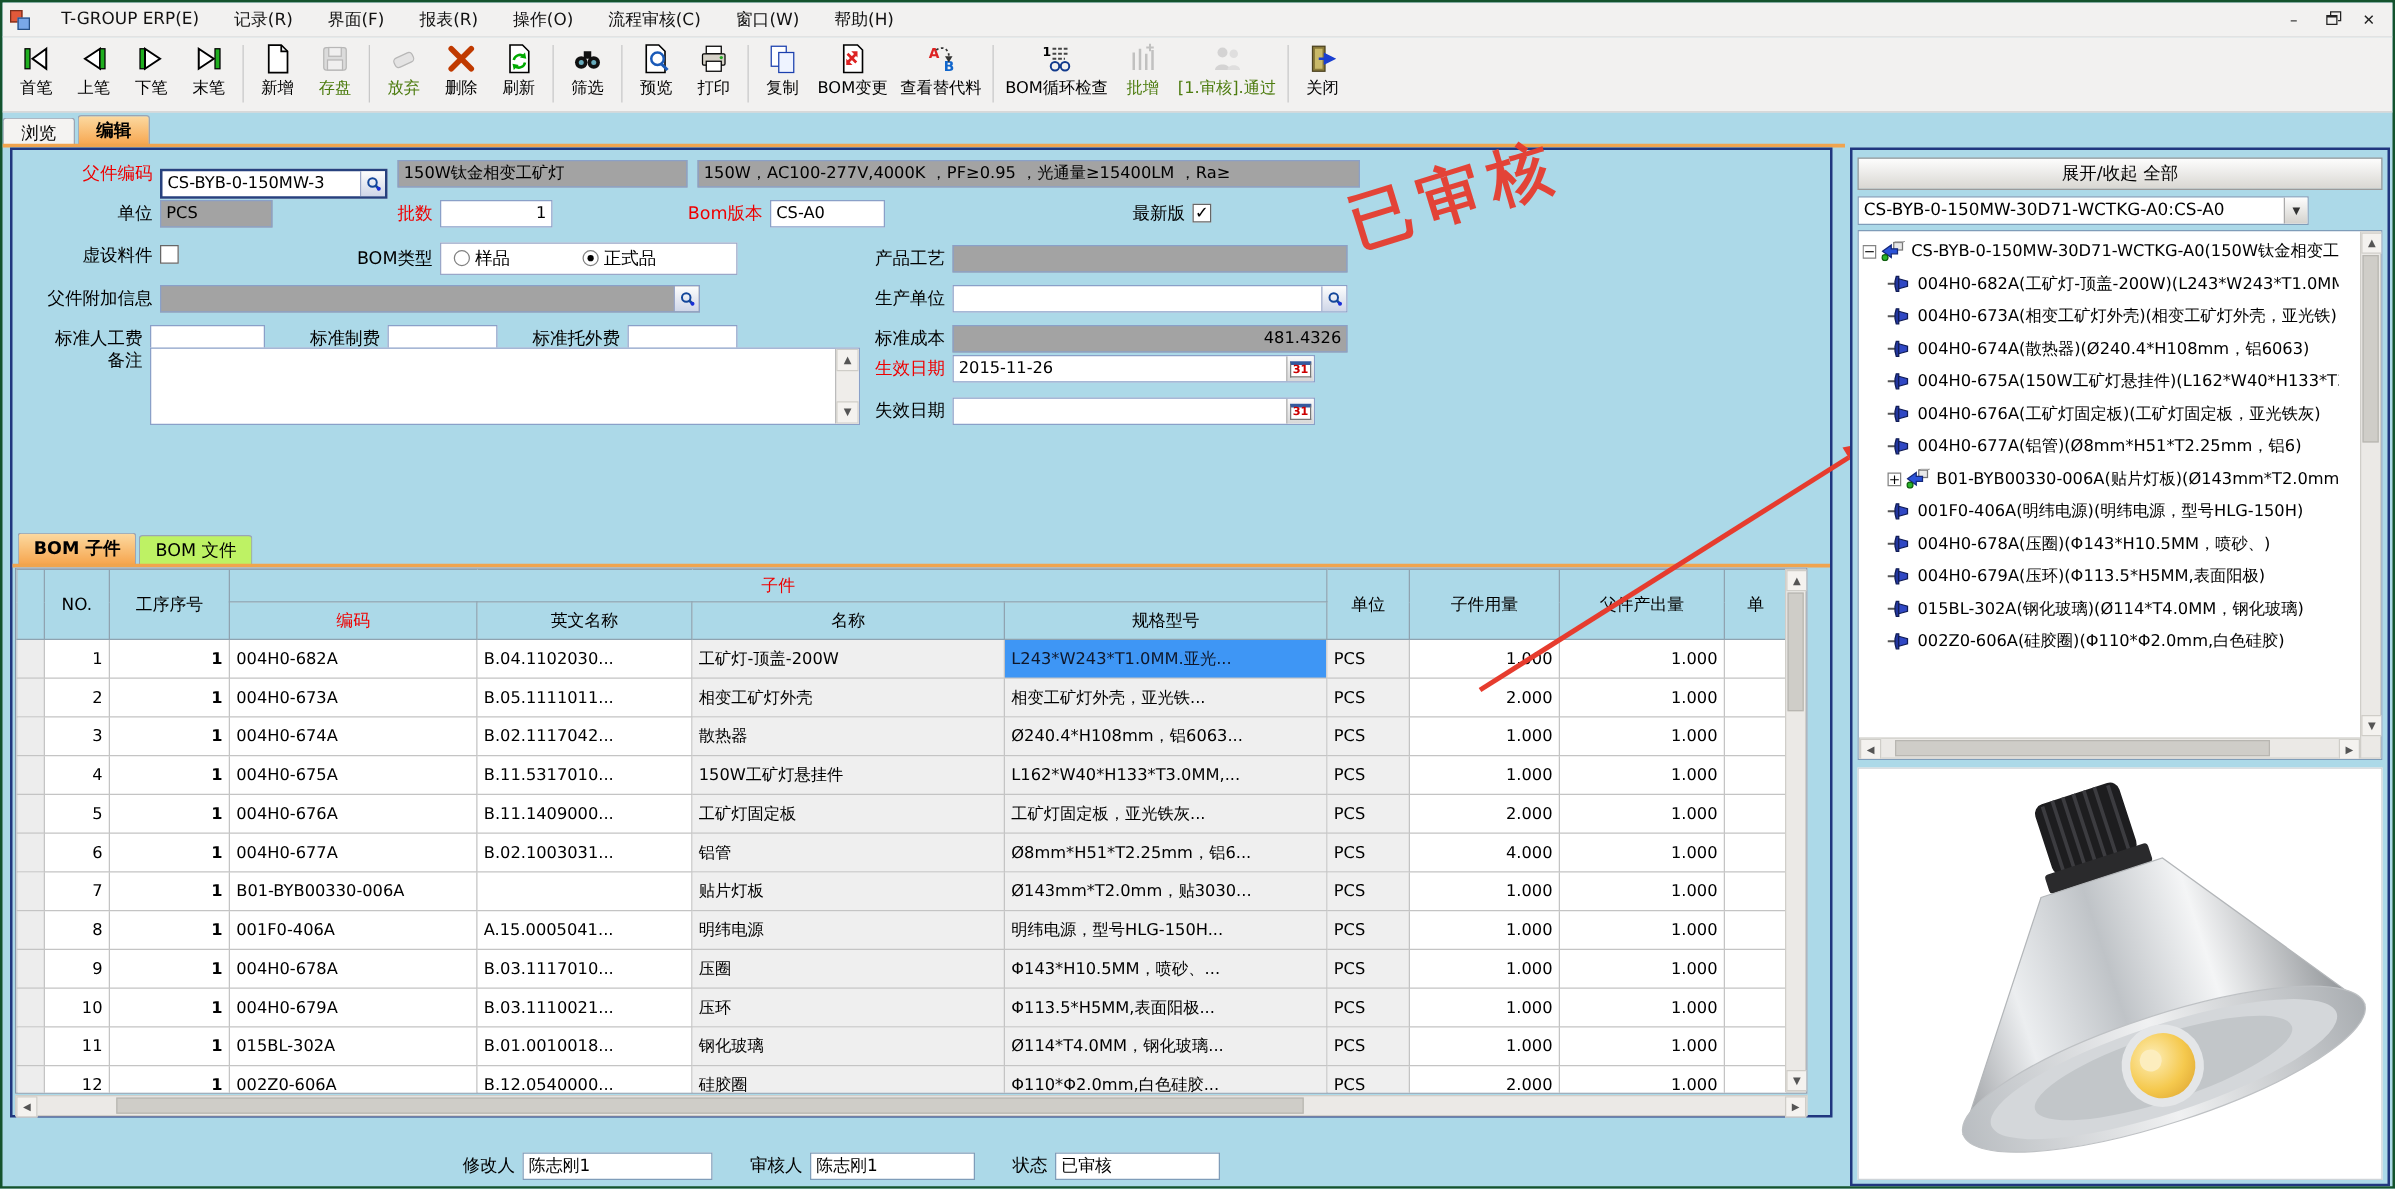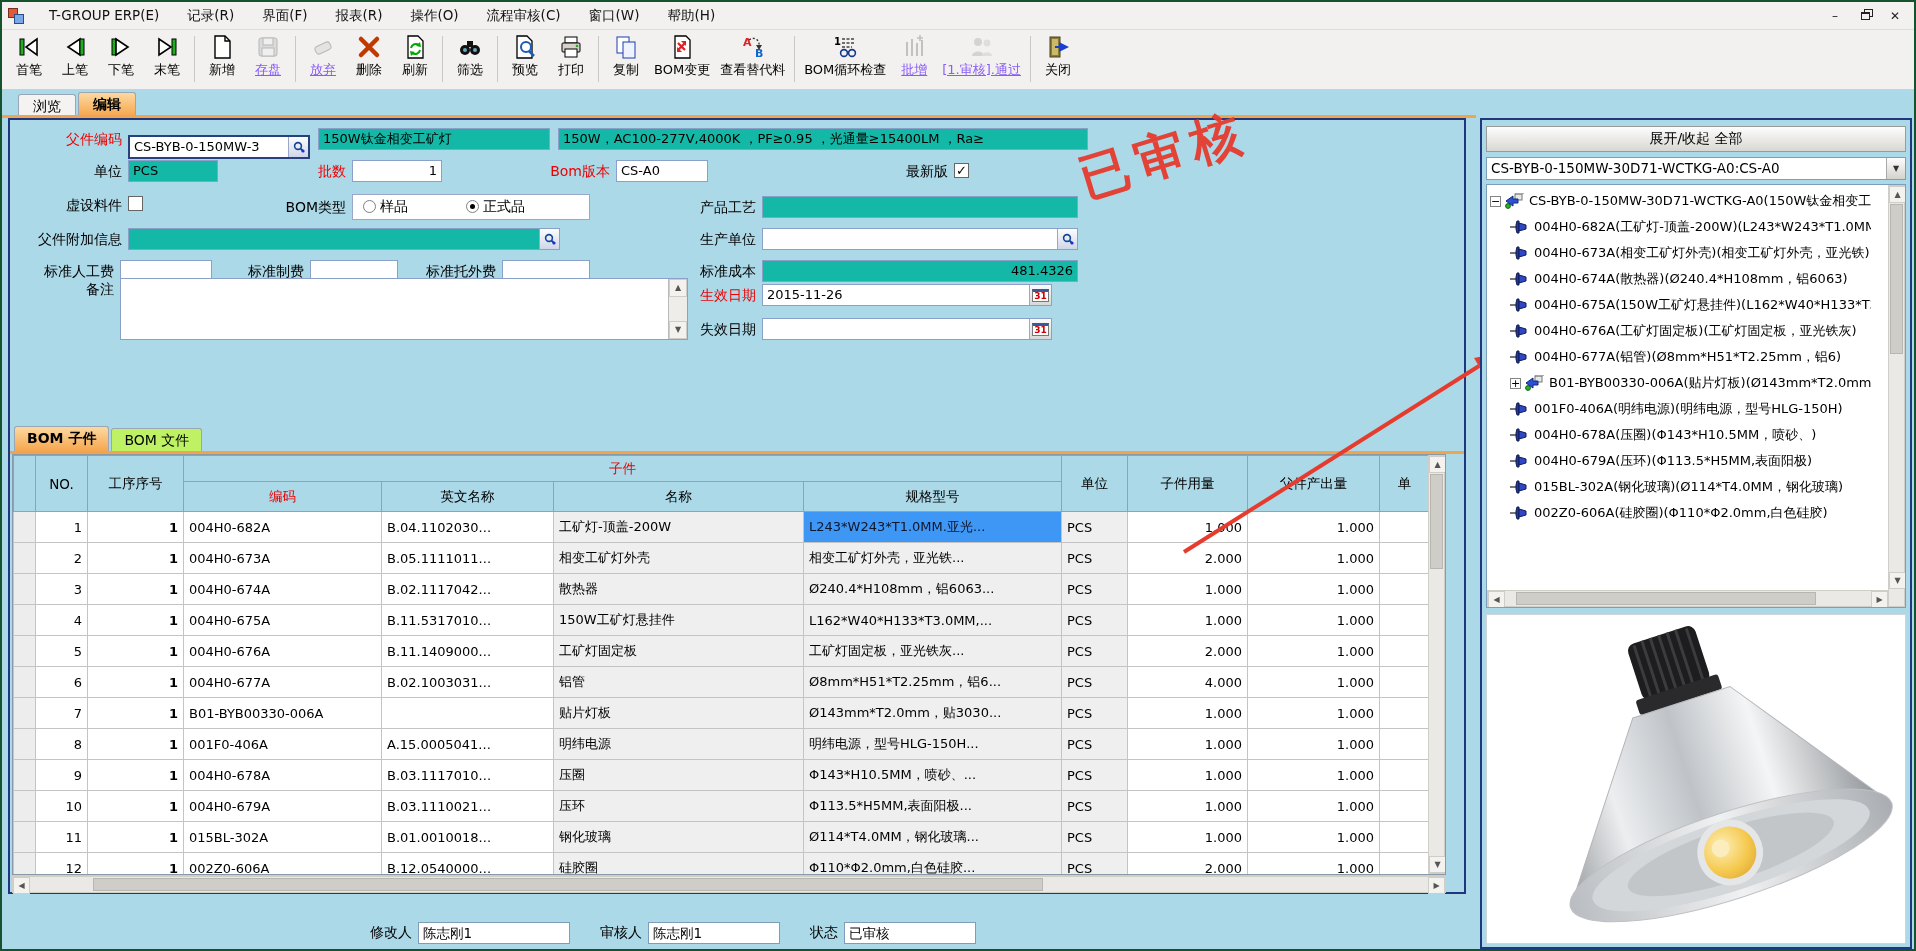--- a/index.html
+++ b/index.html
@@ -15,39 +15,39 @@
   .menu-item { padding:4px 14px; font-size:13.5px; color:#111; cursor:default; }
   .win-btns { position:absolute; right:6px; top:3px; display:flex; gap:4px; }
   .win-btn { width:26px; height:21px; display:flex; align-items:center; justify-content:center; font-size:12px; color:#222; }
   .win-btn .restore-shape { width:9px; height:8px; border:1px solid #222; border-top-width:2px; box-shadow:3px -3px 0 -1px #f2f1f0, 3px -3px 0 0 #222; }
 
   
   .toolbar { position:absolute; left:0; top:28px; width:100%; height:60px; background:#F2F1F0; display:flex; align-items:flex-start; padding:2px 2px 0 4px; border-bottom:1px solid #cfcfcf; }
   .tb-btn { min-width:46px; height:54px; display:flex; flex-direction:column; align-items:center; justify-content:flex-start; padding:2px 5px 0; font-size:13px; color:#000; white-space:nowrap; }
   .tb-btn svg { width:26px; height:26px; flex:none; }
   .tb-btn .tb-label { margin-top:1px; }
-  .tb-btn.disabled { color:#8b5cf6;text-decoration:underline; }
+  .tb-btn.disabled { color:#4d7c0f; }
   .tb-btn.disabled svg { filter:grayscale(1) opacity(.55); }
   .tb-sep { width:1px; height:46px; background:#c8c8c8; margin:4px 4px 0; flex:none; }
 
   
-  .tabs { position:absolute; left:16px; top:90px; display:flex; align-items:flex-end; height:25px; }
+  .tabs { position:absolute; left:0; top:90px; display:flex; align-items:flex-end; height:25px; }
   .tab { height:23px; padding:3px 14px; font-size:14px; background:#F4F3F2; border:1px solid #9aa5b5; border-bottom:none; border-radius:3px 3px 0 0; margin-right:2px; }
   .tab.active { background:linear-gradient(#fcd9a0,#f6a44c); font-weight:bold; height:25px; }
   .tab-strip { position:absolute; left:0; top:113px; width:1474px; height:3px; background:#f0a44e; }
 
   
   .left-panel { position:absolute; left:6px; top:116px; width:1458px; height:776px; border:2px solid #20377f; background:#ACD9E8; }
   .right-panel { position:absolute; left:1478px; top:116px; width:432px; height:831px; border:2px solid #20377f; background:#ACD9E8; }
 
   
   .flabel { position:absolute; height:22px; line-height:22px; font-size:14px; text-align:right; color:#000; }
   .flabel.red { color:#ee0000; }
   .fin { position:absolute; height:22px; background:#fff; border:1px solid #8aa0c8; font-size:13px; line-height:20px; padding:0 4px; overflow:hidden; white-space:nowrap; }
-  .fin.ro { background:#14b8a6; }
+  .fin.ro { background:#a3a3a3; }
   .fin.right { text-align:right; }
   .fin.navy { border:2px solid #27417e; height:24px; }
   .lookup-btn { position:absolute; right:0; top:0; bottom:0; width:20px; background:linear-gradient(#fdfdfd,#cfd6e8); border-left:1px solid #9aa7c8; display:flex; align-items:center; justify-content:center; }
   .cal-btn { position:absolute; right:0; top:0; bottom:0; width:22px; background:linear-gradient(#fbfbfb,#d8d8d8); border-left:1px solid #a8a8a8; display:flex; align-items:center; justify-content:center; font-size:9px; font-weight:bold; color:#c00; }
   .cal-btn i { font-style:normal; border:1px solid #777; border-top:3px solid #345a9e; background:#fff; padding:0 1px; line-height:9px; }
   .cbox { position:absolute; width:15px; height:15px; background:#fff; border:1px solid #666; font-size:13px; line-height:13px; text-align:center; color:#000; }
   .radio { width:13px; height:13px; border:1px solid #808080; border-radius:50%; background:#fff; display:inline-block; vertical-align:-2px; margin-right:4px; position:relative; }
   .radio.sel::after { content:""; position:absolute; left:3px; top:3px; width:5px; height:5px; border-radius:50%; background:#000; }
   .groupbox { position:absolute; background:#fff; border:1px solid #9aa7c8; font-size:14px; display:flex; align-items:center; }
   .remark-scroll { position:absolute; right:0; top:0; bottom:0; width:19px; background:#EFEDEA; border-left:1px solid #bbb; }
@@ -80,21 +80,21 @@
   tr.h2 th { height:30px; }
 
   
   .vscroll { position:absolute; width:17px; background:#EBE9E6; border:1px solid #d0cec9; }
   .hscroll { position:absolute; height:17px; background:#EBE9E6; border:1px solid #d0cec9; }
   .sb-btn { position:absolute; width:17px; height:17px; background:#F4F2EF; border:1px solid #cfcdc8; color:#555; font-size:8px; display:flex; align-items:center; justify-content:center; }
   .sb-thumb { position:absolute; background:#CFCDC8; border:1px solid #b8b6b1; }
 
   
   .expand-btn { position:absolute; left:4px; top:6px; width:420px; height:26px; background:linear-gradient(#fdfdfd,#d9d7d2); border:1px solid #9a9a9a; font-size:14px; display:flex; align-items:center; justify-content:center; }
-  .tree-select { position:absolute; left:4px; top:37px; width:420px; height:23px; background:#fff; border:1px solid #7f9db9; font-size:13.5px; line-height:21px; padding:0 20px 0 4px; white-space:nowrap; overflow:hidden; }
+  .tree-select { position:absolute; left:4px; top:37px; width:361px; height:23px; background:#fff; border:1px solid #7f9db9; font-size:13.5px; line-height:21px; padding:0 20px 0 4px; white-space:nowrap; overflow:hidden; }
   .tree-select .dd { position:absolute; right:0; top:0; bottom:0; width:19px; background:linear-gradient(#fdfdfd,#d4d2cd); border-left:1px solid #aaa; font-size:8px; display:flex; align-items:center; justify-content:center; color:#333; }
   .tree-box { position:absolute; left:4px; top:64px; width:420px; height:424px; background:#fff; border:1px solid #7f9db9; overflow:hidden; }
   .tree-box ul { list-style:none; padding:3px 0 0 3px; width:384px; overflow:hidden; }
   .tree-box li { height:26px; display:flex; align-items:center; white-space:nowrap; overflow:hidden; font-size:13px; }
   .tree-box li:not(.root) { padding-left:20px; }
   .expander { width:11px; height:11px; border:1px solid #848484; background:#fff; margin-right:4px; flex:none; position:relative; }
   .expander::before { position:absolute; left:0; right:0; top:-2px; text-align:center; font-size:11px; line-height:13px; }
   li.minus .expander::before { content:"−"; }
   li.plus .expander::before { content:"+"; }
   .tree-box li svg { flex:none; margin-right:4px; }

